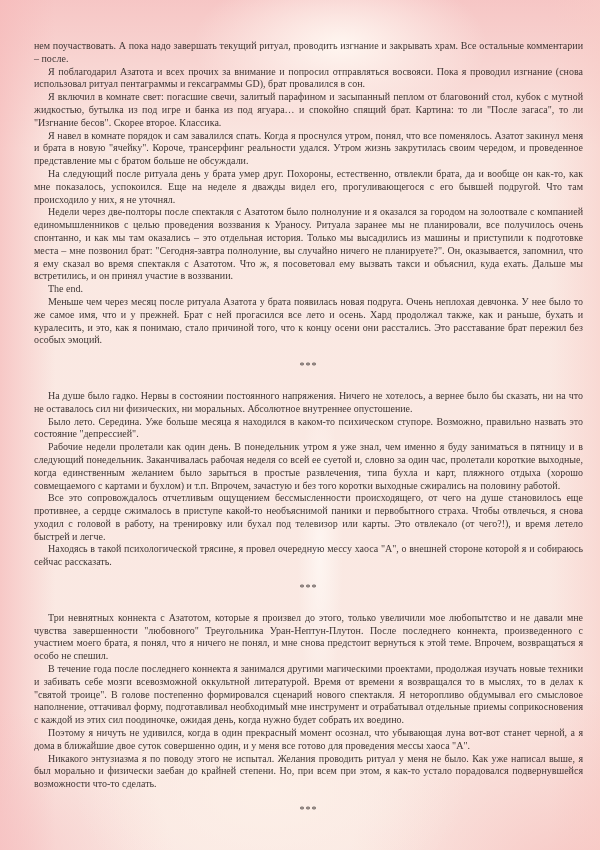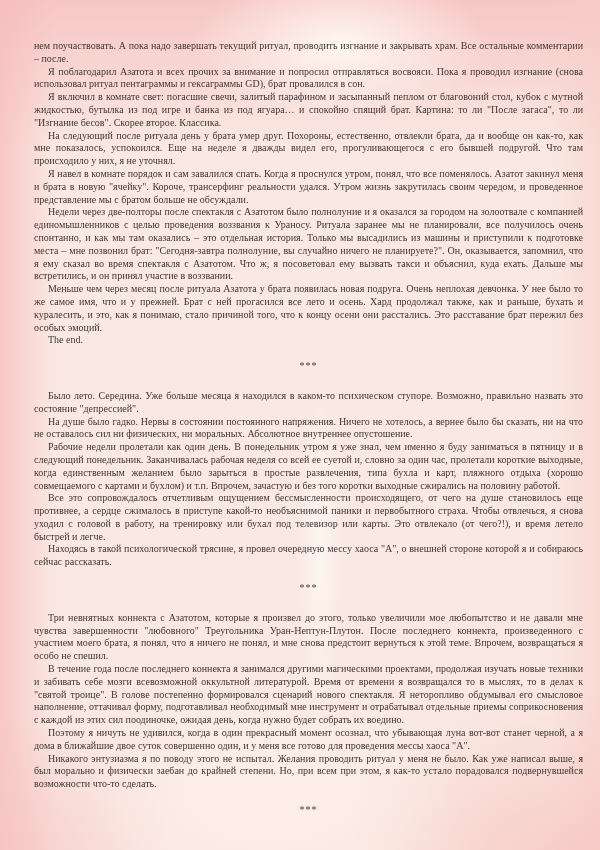--- a/index.html
+++ b/index.html
@@ -51,30 +51,30 @@
 </style>
 </head>
 <body>
 
 <div class="page">
   <div class="content">
 
     <p class="no-indent">нем поучаствовать. А пока надо завершать текущий ритуал, проводить изгнание и закрывать храм. Все остальные комментарии – после.</p>
     <p>Я поблагодарил Азатота и всех прочих за внимание и попросил отправляться восвояси. Пока я проводил изгнание (снова использовал ритуал пентаграммы и гексаграммы GD), брат провалился в сон.</p>
     <p>Я включил в комнате свет: погасшие свечи, залитый парафином и засыпанный пеплом от благовоний стол, кубок с мутной жидкостью, бутылка из под игре и банка из под ягуара… и спокойно спящий брат. Картина: то ли "После загаса", то ли "Изгнание бесов". Скорее второе. Классика.</p>
+    <p>Я навел в комнате порядок и сам завалился спать. Когда я проснулся утром, понял, что все поменялось. Азатот закинул меня и брата в новую "ячейку". Короче, трансерфинг реальности удался. Утром жизнь закрутилась своим чередом, и проведенное представление мы с братом больше не обсуждали.</p>
     <p>На следующий после ритуала день у брата умер друг. Похороны, естественно, отвлекли брата, да и вообще он как-то, как мне показалось, успокоился. Еще на неделе я дважды видел его, прогуливающегося с его бывшей подругой. Что там происходило у них, я не уточнял.</p>
-    <p>Я навел в комнате порядок и сам завалился спать. Когда я проснулся утром, понял, что все поменялось. Азатот закинул меня и брата в новую "ячейку". Короче, трансерфинг реальности удался. Утром жизнь закрутилась своим чередом, и проведенное представление мы с братом больше не обсуждали.</p>
     <p>Недели через две-полторы после спектакля с Азатотом было полнолуние и я оказался за городом на золоотвале с компанией единомышленников с целью проведения воззвания к Ураносу. Ритуала заранее мы не планировали, все получилось очень спонтанно, и как мы там оказались – это отдельная история. Только мы высадились из машины и приступили к подготовке места – мне позвонил брат: "Сегодня-завтра полнолуние, вы случайно ничего не планируете?". Он, оказывается, запомнил, что я ему сказал во время спектакля с Азатотом. Что ж, я посоветовал ему вызвать такси и объяснил, куда ехать. Дальше мы встретились, и он принял участие в воззвании.</p>
+    <p>The end.</p>
     <p>Меньше чем через месяц после ритуала Азатота у брата появилась новая подруга. Очень неплохая девчонка. У нее было то же самое имя, что и у прежней. Брат с ней прогасился все лето и осень. Хард продолжал также, как и раньше, бухать и куралесить, и это, как я понимаю, стало причиной того, что к концу осени они расстались. Это расставание брат пережил без особых эмоций.</p>
-    <p>The end.</p>
 
     <div class="sep">***</div>
 
+    <p>На душе было гадко. Нервы в состоянии постоянного напряжения. Ничего не хотелось, а вернее было бы сказать, ни на что не оставалось сил ни физических, ни моральных. Абсолютное внутреннее опустошение.</p>
     <p>Было лето. Середина. Уже больше месяца я находился в каком-то психическом ступоре. Возможно, правильно назвать это состояние "депрессией".</p>
-    <p>На душе было гадко. Нервы в состоянии постоянного напряжения. Ничего не хотелось, а вернее было бы сказать, ни на что не оставалось сил ни физических, ни моральных. Абсолютное внутреннее опустошение.</p>
     <p>Рабочие недели пролетали как один день. В понедельник утром я уже знал, чем именно я буду заниматься в пятницу и в следующий понедельник. Заканчивалась рабочая неделя со всей ее суетой и, словно за один час, пролетали короткие выходные, когда единственным желанием было зарыться в простые развлечения, типа бухла и карт, пляжного отдыха (хорошо совмещаемого с картами и бухлом) и т.п. Впрочем, зачастую и без того коротки выходные сжирались на половину работой.</p>
     <p>Все это сопровождалось отчетливым ощущением бессмысленности происходящего, от чего на душе становилось еще противнее, а сердце сжималось в приступе какой-то необъяснимой паники и первобытного страха. Чтобы отвлечься, я снова уходил с головой в работу, на тренировку или бухал под телевизор или карты. Это отвлекало (от чего?!), и время летело быстрей и легче.</p>
     <p>Находясь в такой психологической трясине, я провел очередную мессу хаоса "А", о внешней стороне которой я и собираюсь сейчас рассказать.</p>
 
     <div class="sep">***</div>
 
     <p>Три невнятных коннекта с Азатотом, которые я произвел до этого, только увеличили мое любопытство и не давали мне чувства завершенности "любовного" Треугольника Уран-Нептун-Плутон. После последнего коннекта, произведенного с участием моего брата, я понял, что я ничего не понял, и мне снова предстоит вернуться к этой теме. Впрочем, возвращаться я особо не спешил.</p>
     <p>В течение года после последнего коннекта я занимался другими магическими проектами, продолжая изучать новые техники и забивать себе мозги всевозможной оккультной литературой. Время от времени я возвращался то в мыслях, то в делах к "святой троице". В голове постепенно формировался сценарий нового спектакля. Я неторопливо обдумывал его смысловое наполнение, оттачивал форму, подготавливал необходимый мне инструмент и отрабатывал отдельные приемы соприкосновения с каждой из этих сил поодиночке, ожидая день, когда нужно будет собрать их воедино.</p>
     <p>Поэтому я ничуть не удивился, когда в один прекрасный момент осознал, что убывающая луна вот-вот станет черной, а я дома в ближайшие двое суток совершенно один, и у меня все готово для проведения мессы хаоса "А".</p>
     <p>Никакого энтузиазма я по поводу этого не испытал. Желания проводить ритуал у меня не было. Как уже написал выше, я был морально и физически заебан до крайней степени. Но, при всем при этом, я как-то устало порадовался подвернувшейся возможности что-то сделать.</p>

